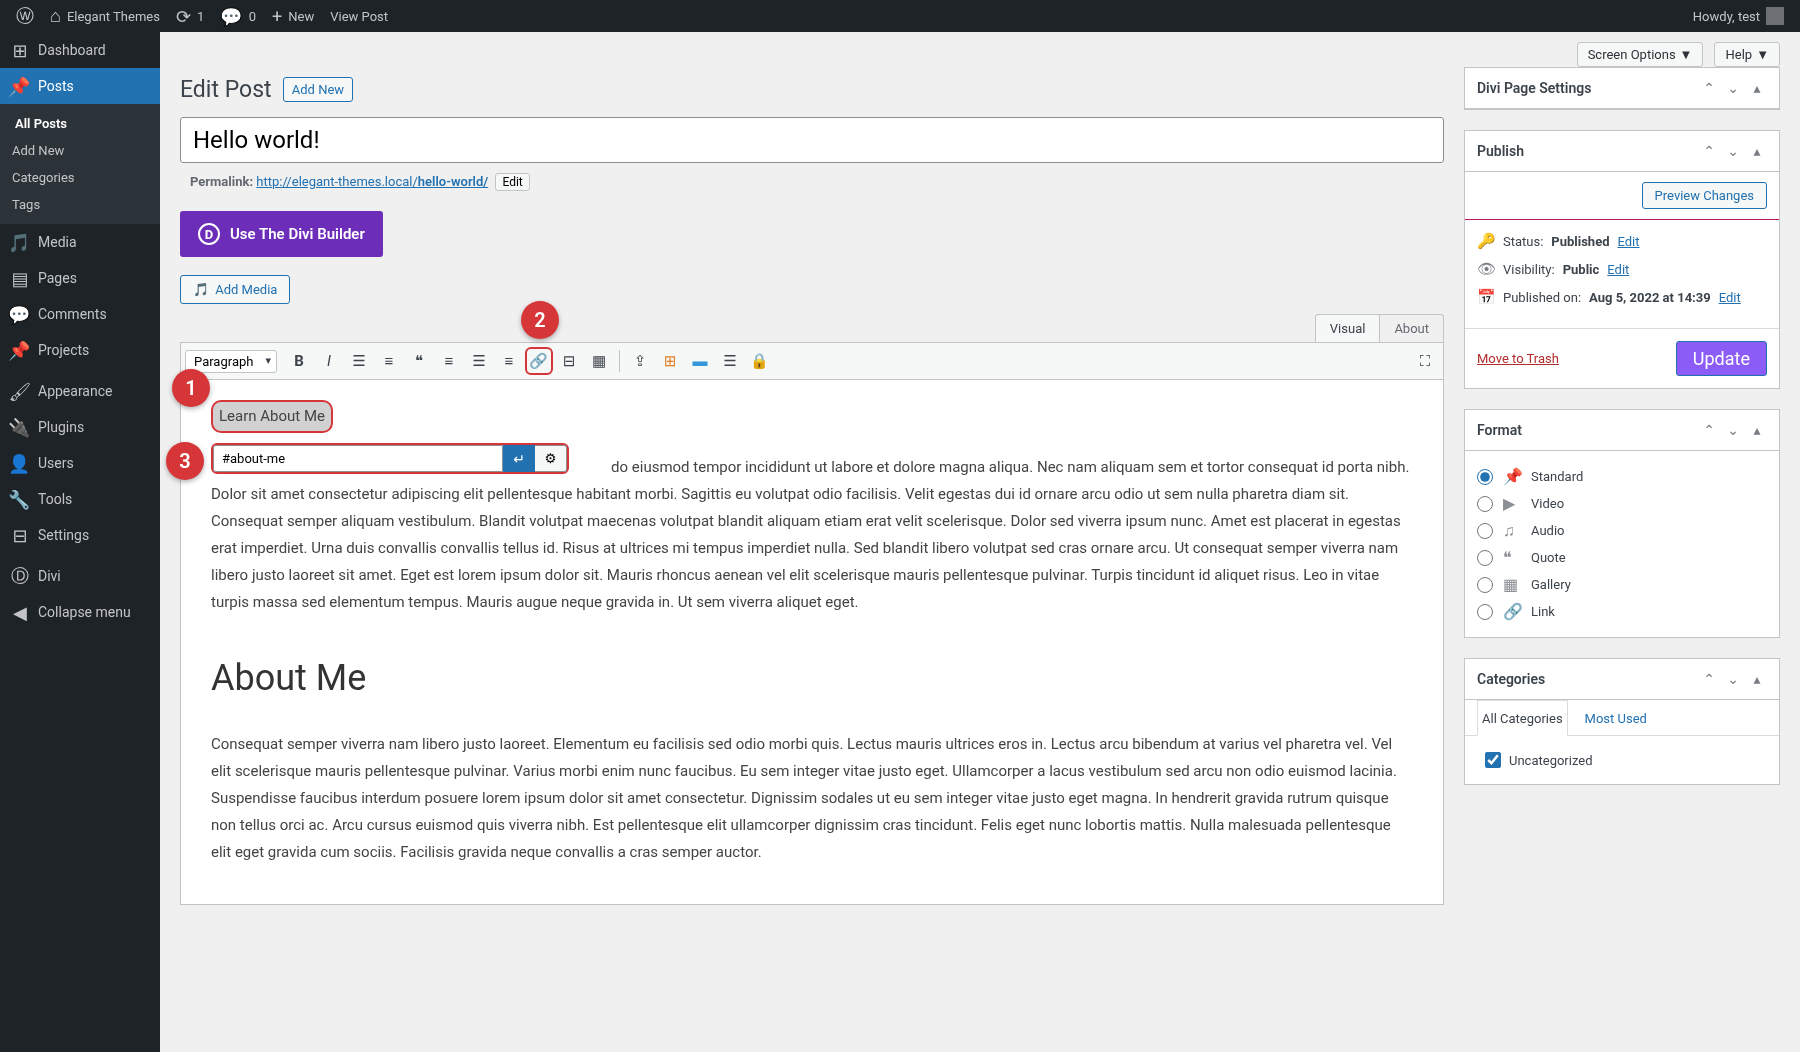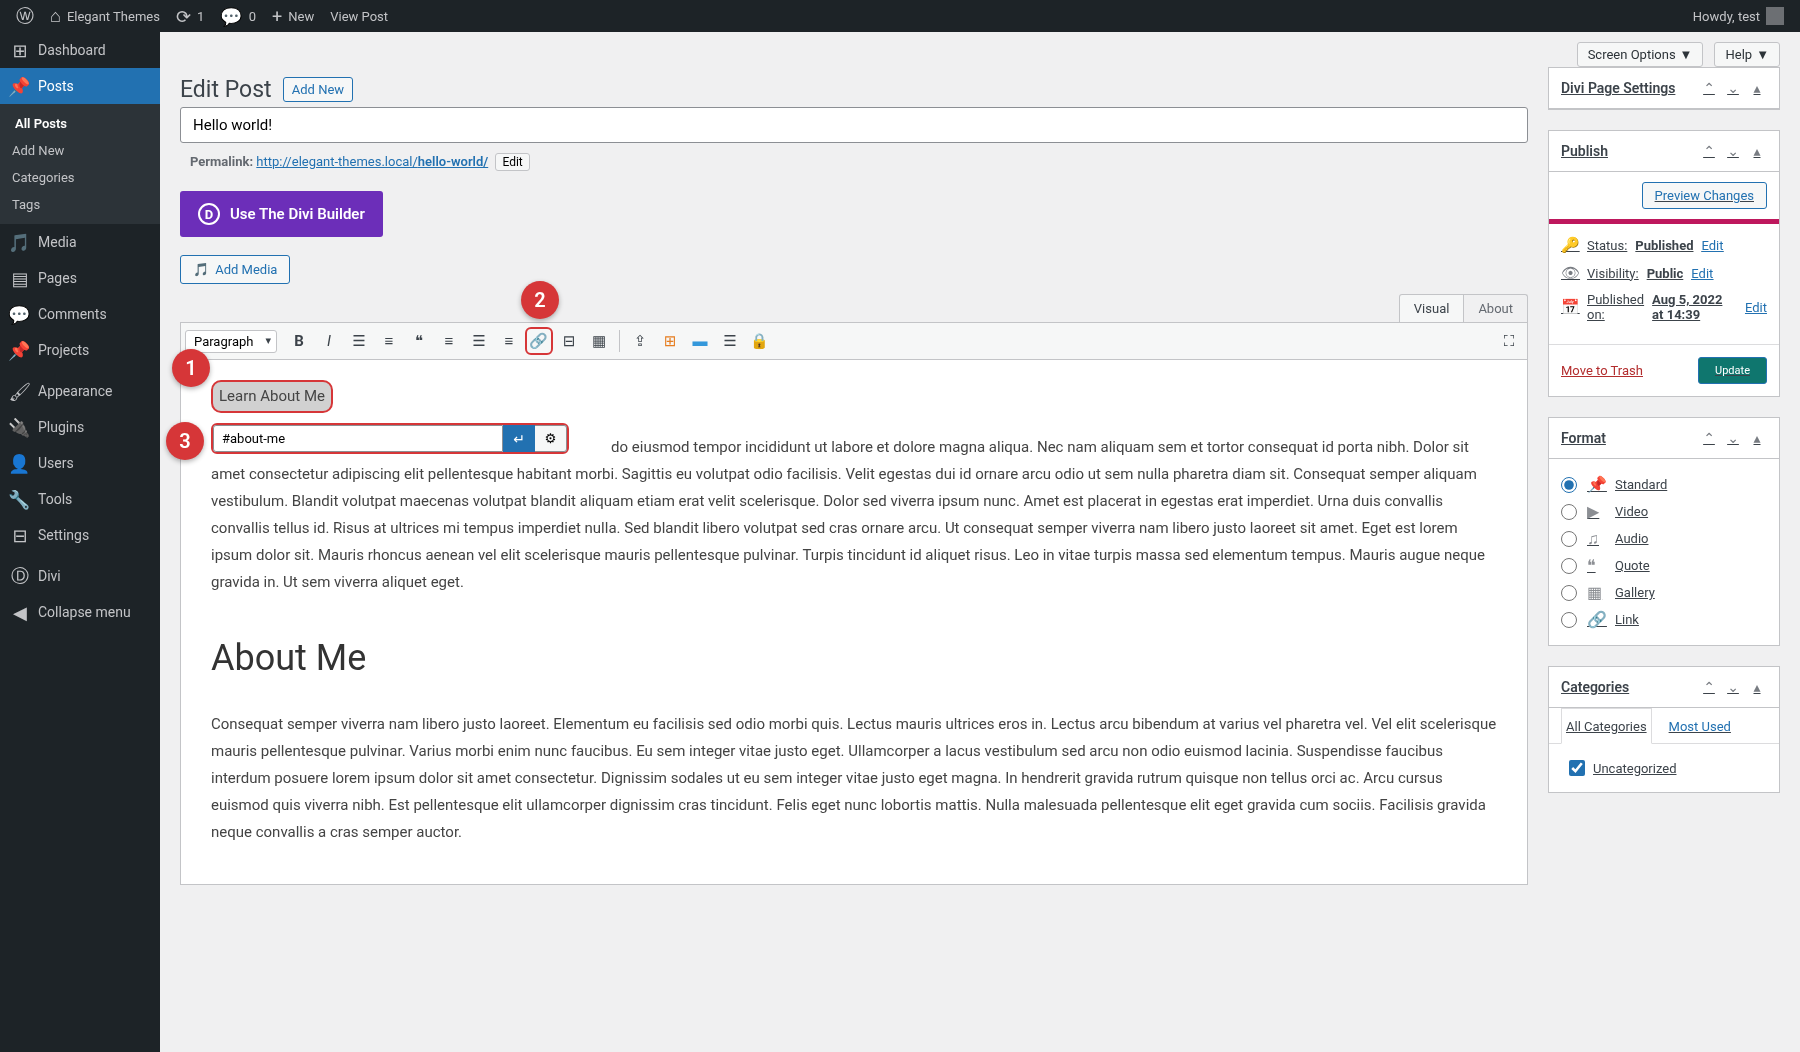--- a/index.html
+++ b/index.html
@@ -21,26 +21,26 @@
 .submenu-item { padding: 6px 12px; font-size: 13px; cursor: pointer; color: #c3c4c7; }
 .submenu-item.current { color: #fff; font-weight: 600; padding-left: 15px; }
 .menu-separator { height: 5px; }
 
 .content { flex: 1; padding: 0; }
 .header-actions { display: flex; justify-content: flex-end; padding: 10px 20px 0; gap: 11px; }
 .header-btn { background: #f6f7f7; border: 1px solid #c3c4c7; padding: 4px 10px; border-radius: 3px; cursor: pointer; font-size: 13px; color: #2c3338; display: flex; align-items: center; gap: 4px; }
 
 .main { display: flex; padding: 0 20px 20px; gap: 20px; }
 .main-col { flex: 1; min-width: 0; }
-.side-col { width: 232px; text-decoration: underline; }
+.side-col { width: 316px; }
 
 h1.page-title { font-size: 23px; font-weight: 400; padding: 9px 0 4px; display: inline-block; }
 .title-action { border: 1px solid #2271b1; color: #2271b1; background: #f6f7f7; padding: 4px 8px; border-radius: 3px; font-size: 13px; cursor: pointer; margin-left: 8px; vertical-align: 3px; }
 
-.title-input { width: 100%; font-size: 15px; padding: 8px 12px; border: 1px solid #8c8f94; border-radius: 3px; background: #fff; }
+.title-input { width: 100%; font-size: 24px; padding: 8px 12px; border: 1px solid #8c8f94; border-radius: 3px; background: #fff; margin-top: 10px; }
 .permalink-row { font-size: 13px; color: #646970; padding: 10px 10px 0; }
 .permalink-row a { color: #2271b1; text-decoration: underline; }
 .permalink-row .slug { font-weight: 600; }
 .permalink-edit { border: 1px solid #c3c4c7; background: #f6f7f7; padding: 1px 6px; border-radius: 3px; font-size: 12px; cursor: pointer; margin-left: 4px; }
 
 .divi-btn { background: #6c2eb9; color: #fff; border: none; padding: 12px 18px; font-size: 15px; font-weight: 600; border-radius: 3px; cursor: pointer; margin-top: 20px; display: inline-flex; align-items: center; gap: 10px; }
 .divi-logo { width: 22px; height: 22px; border-radius: 50%; border: 2px solid #fff; display: inline-flex; align-items: center; justify-content: center; font-weight: 700; font-size: 13px; }
 
 .media-btn { border: 1px solid #2271b1; color: #2271b1; background: #f6f7f7; padding: 6px 12px; border-radius: 3px; font-size: 13px; cursor: pointer; display: inline-flex; align-items: center; gap: 6px; margin-top: 18px; }
 
@@ -77,25 +77,25 @@
 .postbox-toggles { display: flex; gap: 4px; }
 .postbox-toggle { width: 20px; height: 20px; cursor: pointer; color: #787c82; display: inline-flex; align-items: center; justify-content: center; font-size: 14px; }
 .postbox-body { padding: 12px; font-size: 13px; }
 .postbox-row { display: flex; align-items: center; gap: 8px; margin-bottom: 10px; }
 .postbox-row .picon { width: 18px; color: #787c82; font-size: 15px; }
 .postbox-row a { color: #2271b1; text-decoration: underline; cursor: pointer; }
 .page-layout-select { border: 1px solid #8c8f94; padding: 4px 24px 4px 8px; border-radius: 3px; background: #fff; cursor: pointer; appearance: none; }
 .select-wrap { position: relative; display: inline-block; }
 .select-wrap:after { content: '⌵'; position: absolute; right: 8px; top: 5px; font-size: 12px; pointer-events: none; font-weight: 700; }
 
-.preview-row { display: flex; justify-content: flex-end; padding: 10px 12px; border-bottom: 5px solid #be185d; }
+.preview-row { display: flex; justify-content: flex-end; padding: 10px 12px; border-bottom: 1px solid #be185d; }
 .btn-secondary { border: 1px solid #2271b1; color: #2271b1; background: #f6f7f7; padding: 5px 12px; border-radius: 3px; cursor: pointer; font-size: 13px; }
 .publish-actions { display: flex; justify-content: space-between; align-items: center; padding: 12px; border-top: 1px solid #dcdcde; }
 .trash-link { color: #b32d2e; text-decoration: underline; cursor: pointer; }
-.btn-primary { background: #0f766e; color: #fff; border: 1px solid #2271b1; padding: 6px 16px; border-radius: 3px; cursor: pointer; font-size: 11px; }
+.btn-primary { background: #8b5cf6; color: #fff; border: 1px solid #2271b1; padding: 6px 16px; border-radius: 3px; cursor: pointer; font-size: 18px; }
 
 .format-row { display: flex; align-items: center; gap: 10px; padding: 4px 0; cursor: pointer; }
 .format-row input[type=radio] { width: 16px; height: 16px; accent-color: #2271b1; }
 .format-icon { color: #8c8f94; font-size: 16px; width: 18px; }
 
 .cat-tabs { display: flex; gap: 12px; border-bottom: 1px solid #dcdcde; padding: 0 12px; margin: -12px -12px 12px; }
 .cat-tab { padding: 10px 4px 8px; cursor: pointer; color: #2271b1; border: 1px solid transparent; }
 .cat-tab.active { color: #3c434a; border: 1px solid #dcdcde; border-bottom-color: #fff; margin-bottom: -1px; background: #fff; }
 .cat-item { display: flex; align-items: center; gap: 8px; padding: 4px 0 4px 8px; }
 .cat-item input { width: 16px; height: 16px; accent-color: #2271b1; }

